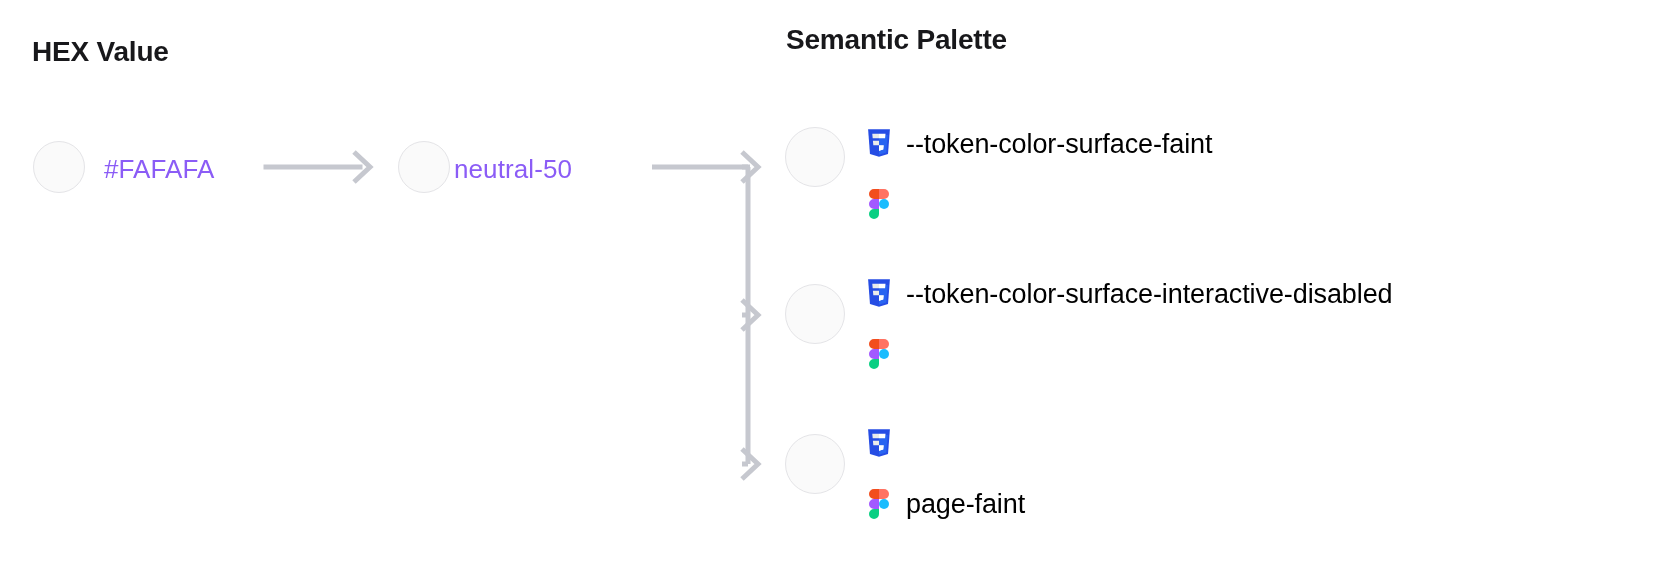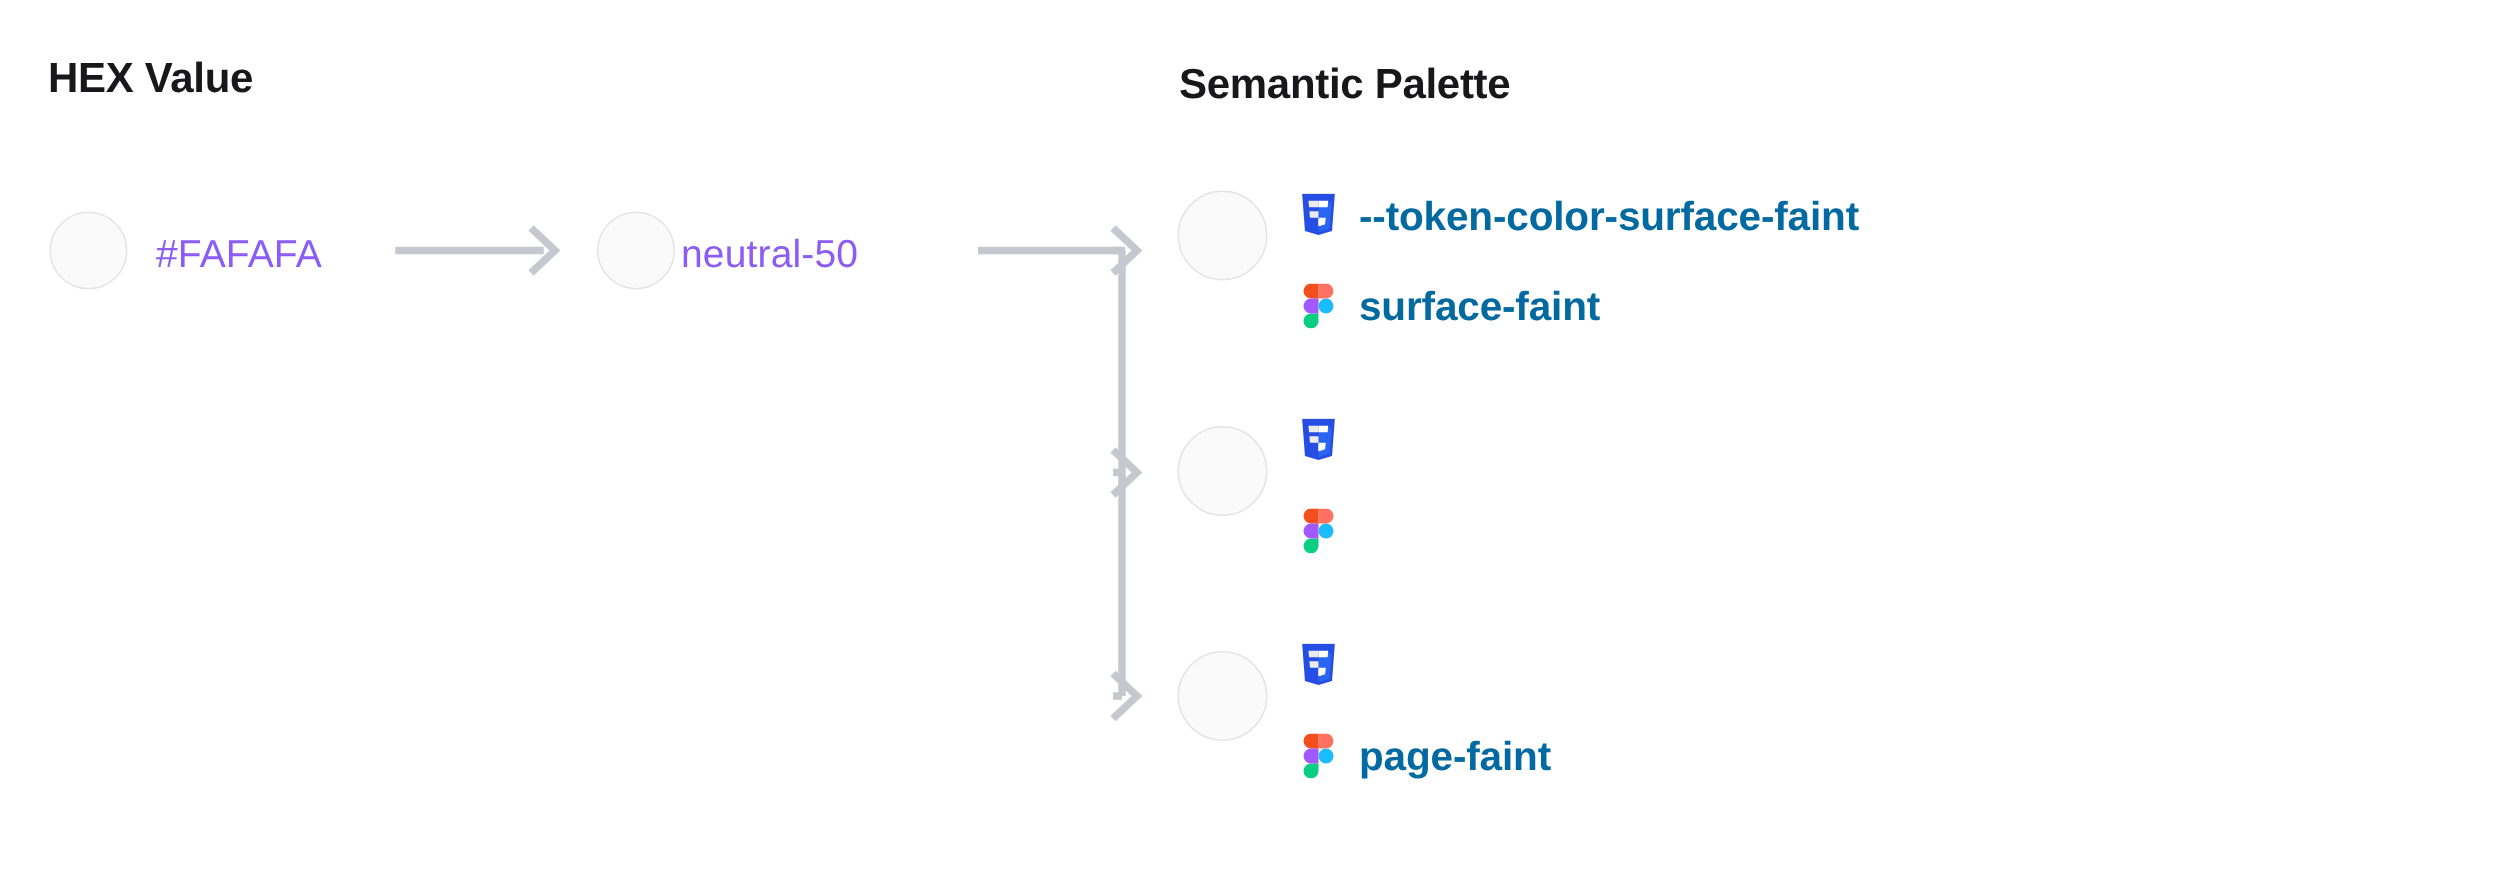--- a/index.html
+++ b/index.html
@@ -23,21 +23,21 @@
   .col-header {
     position: absolute;
     font-size: 28px;
     font-weight: 700;
     color: #18181b;
     letter-spacing: -0.2px;
     white-space: nowrap;
   }
   #hdr-hex      { left: 32px;  top: 36px; }
   #hdr-core     { left: 396px; top: 36px; }
-  #hdr-semantic { left: 786px; top: 40px; }
+  #hdr-semantic { left: 786px; top: 24px; }
 
   
   .swatch {
     position: absolute;
     border-radius: 50%;
     border: 1px solid #e4e4e7;
     box-sizing: border-box;
   }
   .swatch-sm { width: 52px; height: 52px; }
   .swatch-md { width: 60px; height: 60px; }
@@ -75,24 +75,23 @@
   #group-2 { top: 414px; }
 
   .token-line {
     display: flex;
     align-items: center;
     height: 60px;
     gap: 14px;
   }
   .token-text {
     font-size: 27px;
-    color: #0369a1;
+    color: #000000;
     white-space: nowrap;
     letter-spacing: -0.1px;
-    font-weight: bold;
   }
 
   .icon {
     flex: 0 0 auto;
     width: 26px;
     height: 30px;
     display: block;
   }
   .icon-figma { width: 26px; height: 30px; }
 </style>
@@ -151,35 +150,35 @@
       <span class="token-text">--token-color-surface-faint</span>
     </div>
     <div class="token-line">
       <svg class="icon icon-figma" viewBox="0 0 38 57" aria-hidden="true">
         <path fill="#1ABCFE" d="M19 28.5a9.5 9.5 0 1 1 19 0 9.5 9.5 0 0 1-19 0z"></path>
         <path fill="#0ACF83" d="M0 47.5A9.5 9.5 0 0 1 9.5 38H19v9.5a9.5 9.5 0 1 1-19 0z"></path>
         <path fill="#FF7262" d="M19 0v19h9.5a9.5 9.5 0 1 0 0-19H19z"></path>
         <path fill="#F24E1E" d="M0 9.5A9.5 9.5 0 0 0 9.5 19H19V0H9.5A9.5 9.5 0 0 0 0 9.5z"></path>
         <path fill="#A259FF" d="M0 28.5A9.5 9.5 0 0 0 9.5 38H19V19H9.5A9.5 9.5 0 0 0 0 28.5z"></path>
       </svg>
-      <span class="token-text">surface-faint</span>
     </div>
   </div>
 
   <div class="token-group" id="group-1">
     <div class="token-line">
       <svg class="icon" viewBox="0 0 124 141" aria-hidden="true">
         <polygon fill="#264DE4" points="10,0 114,0 105,118 62,131 19,118"></polygon>
         <polygon fill="#2965F1" points="97,111 104,28 62,28 62,122"></polygon>
         <polygon fill="#EBEBEB" points="33,55 35,76 62,76 62,55"></polygon>
         <polygon fill="#EBEBEB" points="30,22 32,43 62,43 62,22"></polygon>
         <polygon fill="#FFFFFF" points="62,101 62,79 82,79 80,97 62,103"></polygon>
         <polygon fill="#FFFFFF" points="62,55 62,76 85,76 83,97 62,103 62,101"></polygon>
         <polygon fill="#FFFFFF" points="62,22 62,43 91,43 93,22"></polygon>
       </svg>
+      <span class="token-text">--token-color-surface-interactive-disabled</span>
     </div>
     <div class="token-line">
       <svg class="icon icon-figma" viewBox="0 0 38 57" aria-hidden="true">
         <path fill="#1ABCFE" d="M19 28.5a9.5 9.5 0 1 1 19 0 9.5 9.5 0 0 1-19 0z"></path>
         <path fill="#0ACF83" d="M0 47.5A9.5 9.5 0 0 1 9.5 38H19v9.5a9.5 9.5 0 1 1-19 0z"></path>
         <path fill="#FF7262" d="M19 0v19h9.5a9.5 9.5 0 1 0 0-19H19z"></path>
         <path fill="#F24E1E" d="M0 9.5A9.5 9.5 0 0 0 9.5 19H19V0H9.5A9.5 9.5 0 0 0 0 9.5z"></path>
         <path fill="#A259FF" d="M0 28.5A9.5 9.5 0 0 0 9.5 38H19V19H9.5A9.5 9.5 0 0 0 0 28.5z"></path>
       </svg>
     </div>

